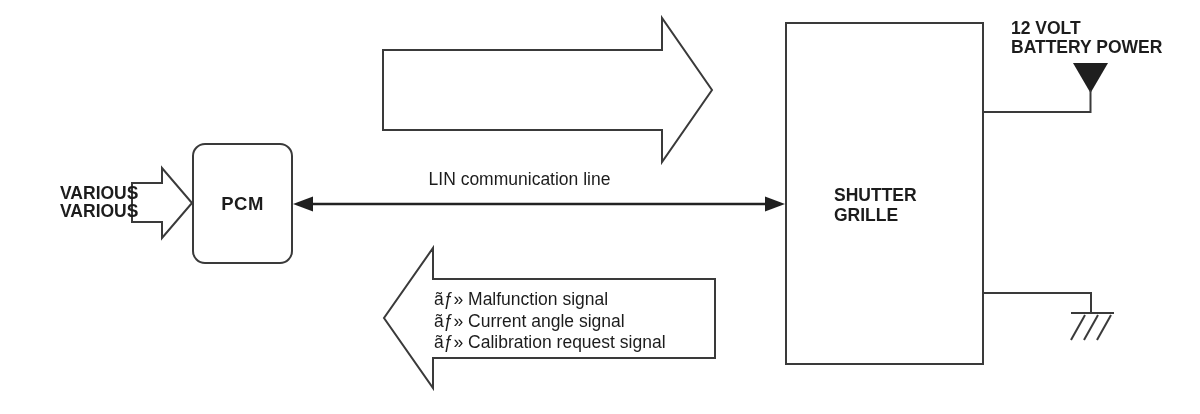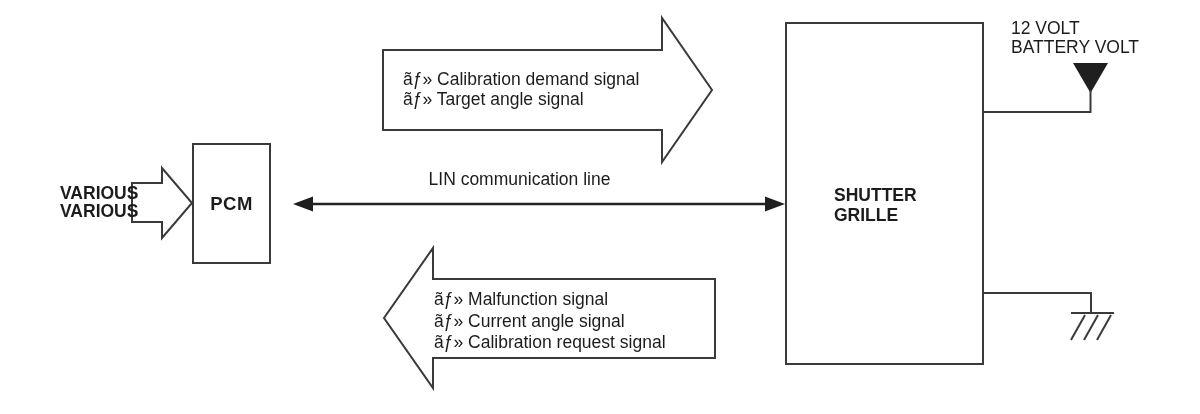--- a/index.html
+++ b/index.html
@@ -34,25 +34,26 @@
   }
   .box {
     position: absolute;
     border: 2px solid #3a3a3a;
     background: #ffffff;
     box-sizing: border-box;
   }
   .pcm-box {
     left: 192px;
     top: 143px;
-    width: 79px;
+    width: 101px;
     height: 121px;
     display: flex;
     align-items: center;
     justify-content: center;
+    border-radius: 13px;
   }
   .pcm-label {
     font-size: 18.5px;
     font-weight: 700;
     letter-spacing: 0.5px;
   }
   .shutter-box {
     left: 785px;
     top: 22px;
     width: 199px;
@@ -87,21 +88,21 @@
   }
   .bottom-arrow-text {
     left: 434px;
     top: 289px;
     line-height: 21.5px;
   }
   .battery-label {
     left: 1011px;
     top: 19px;
     font-size: 17.5px;
-    font-weight: 400;
+    font-weight: 700;
     line-height: 18.5px;
   }
   .outline-shape {
     fill: #ffffff;
     stroke: #3a3a3a;
     stroke-width: 2;
     stroke-linejoin: miter;
   }
   .wire {
     fill: none;
@@ -144,38 +145,34 @@
 
   <div class="label various-label">
     <div>VARIOUS</div>
     <div>VARIOUS</div>
   </div>
 
   <div class="box pcm-box">
     <span class="pcm-label">PCM</span>
   </div>
 
-  <div class="label reg17 top-arrow-text">
-    <div>ãƒ» Calibration demand signal</div>
-    <div>ãƒ» Target angle signal</div>
-  </div>
 
   <div class="label reg17 lin-label">LIN communication line</div>
 
   <div class="label reg17 bottom-arrow-text">
     <div>ãƒ» Malfunction signal</div>
     <div>ãƒ» Current angle signal</div>
     <div>ãƒ» Calibration request signal</div>
   </div>
 
   <div class="box shutter-box">
     <div class="shutter-label">
       <div>SHUTTER</div>
       <div>GRILLE</div>
     </div>
   </div>
 
   <div class="label battery-label">
     <div>12 VOLT</div>
-    <div>BATTERY VOLT</div>
+    <div>BATTERY POWER</div>
   </div>
 
 </div>
 
 </body></html>

